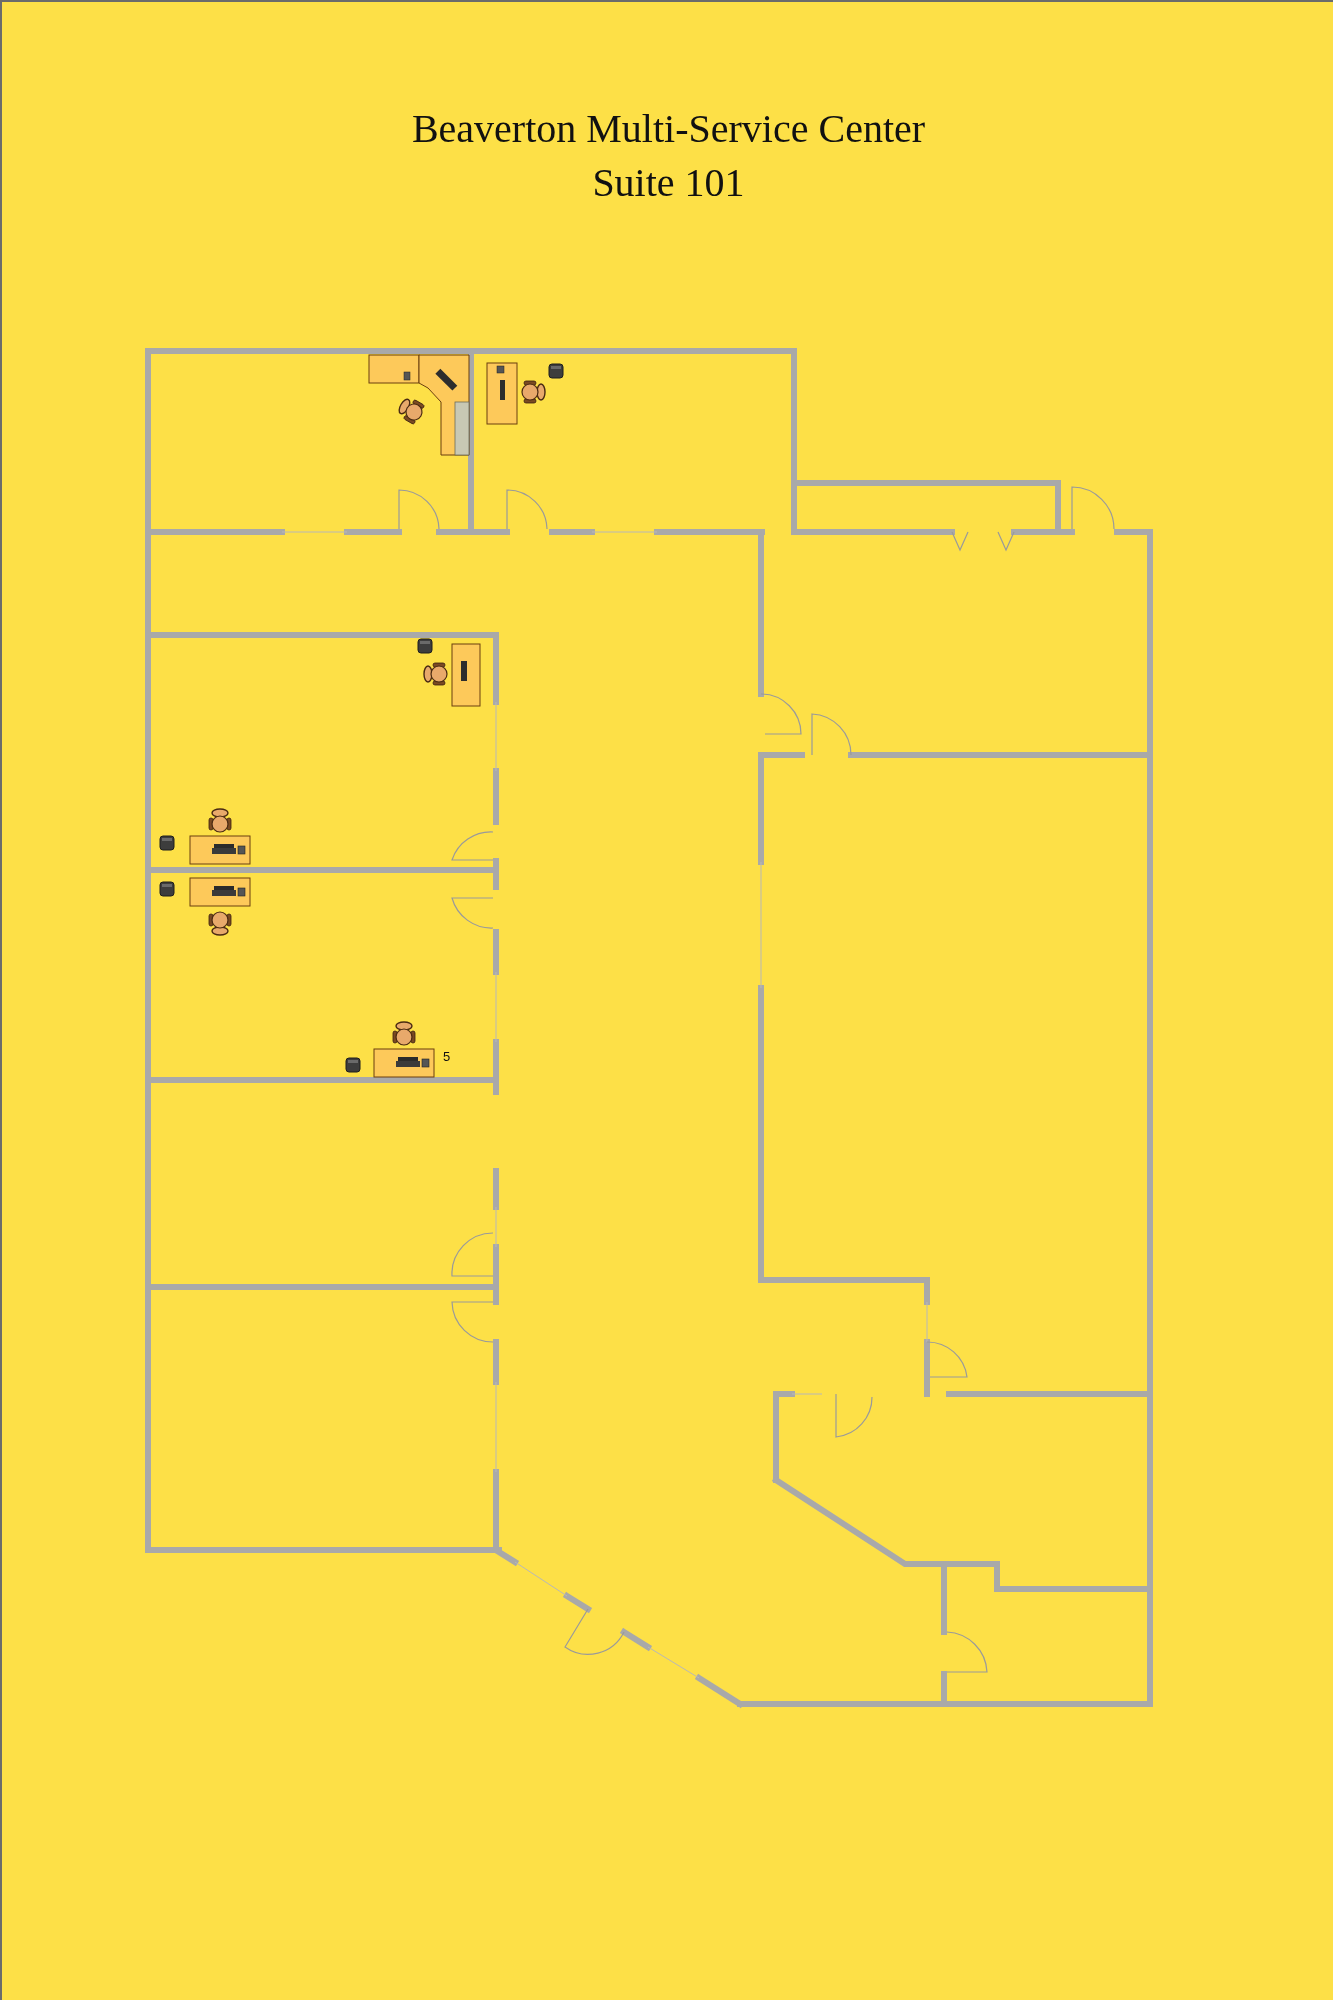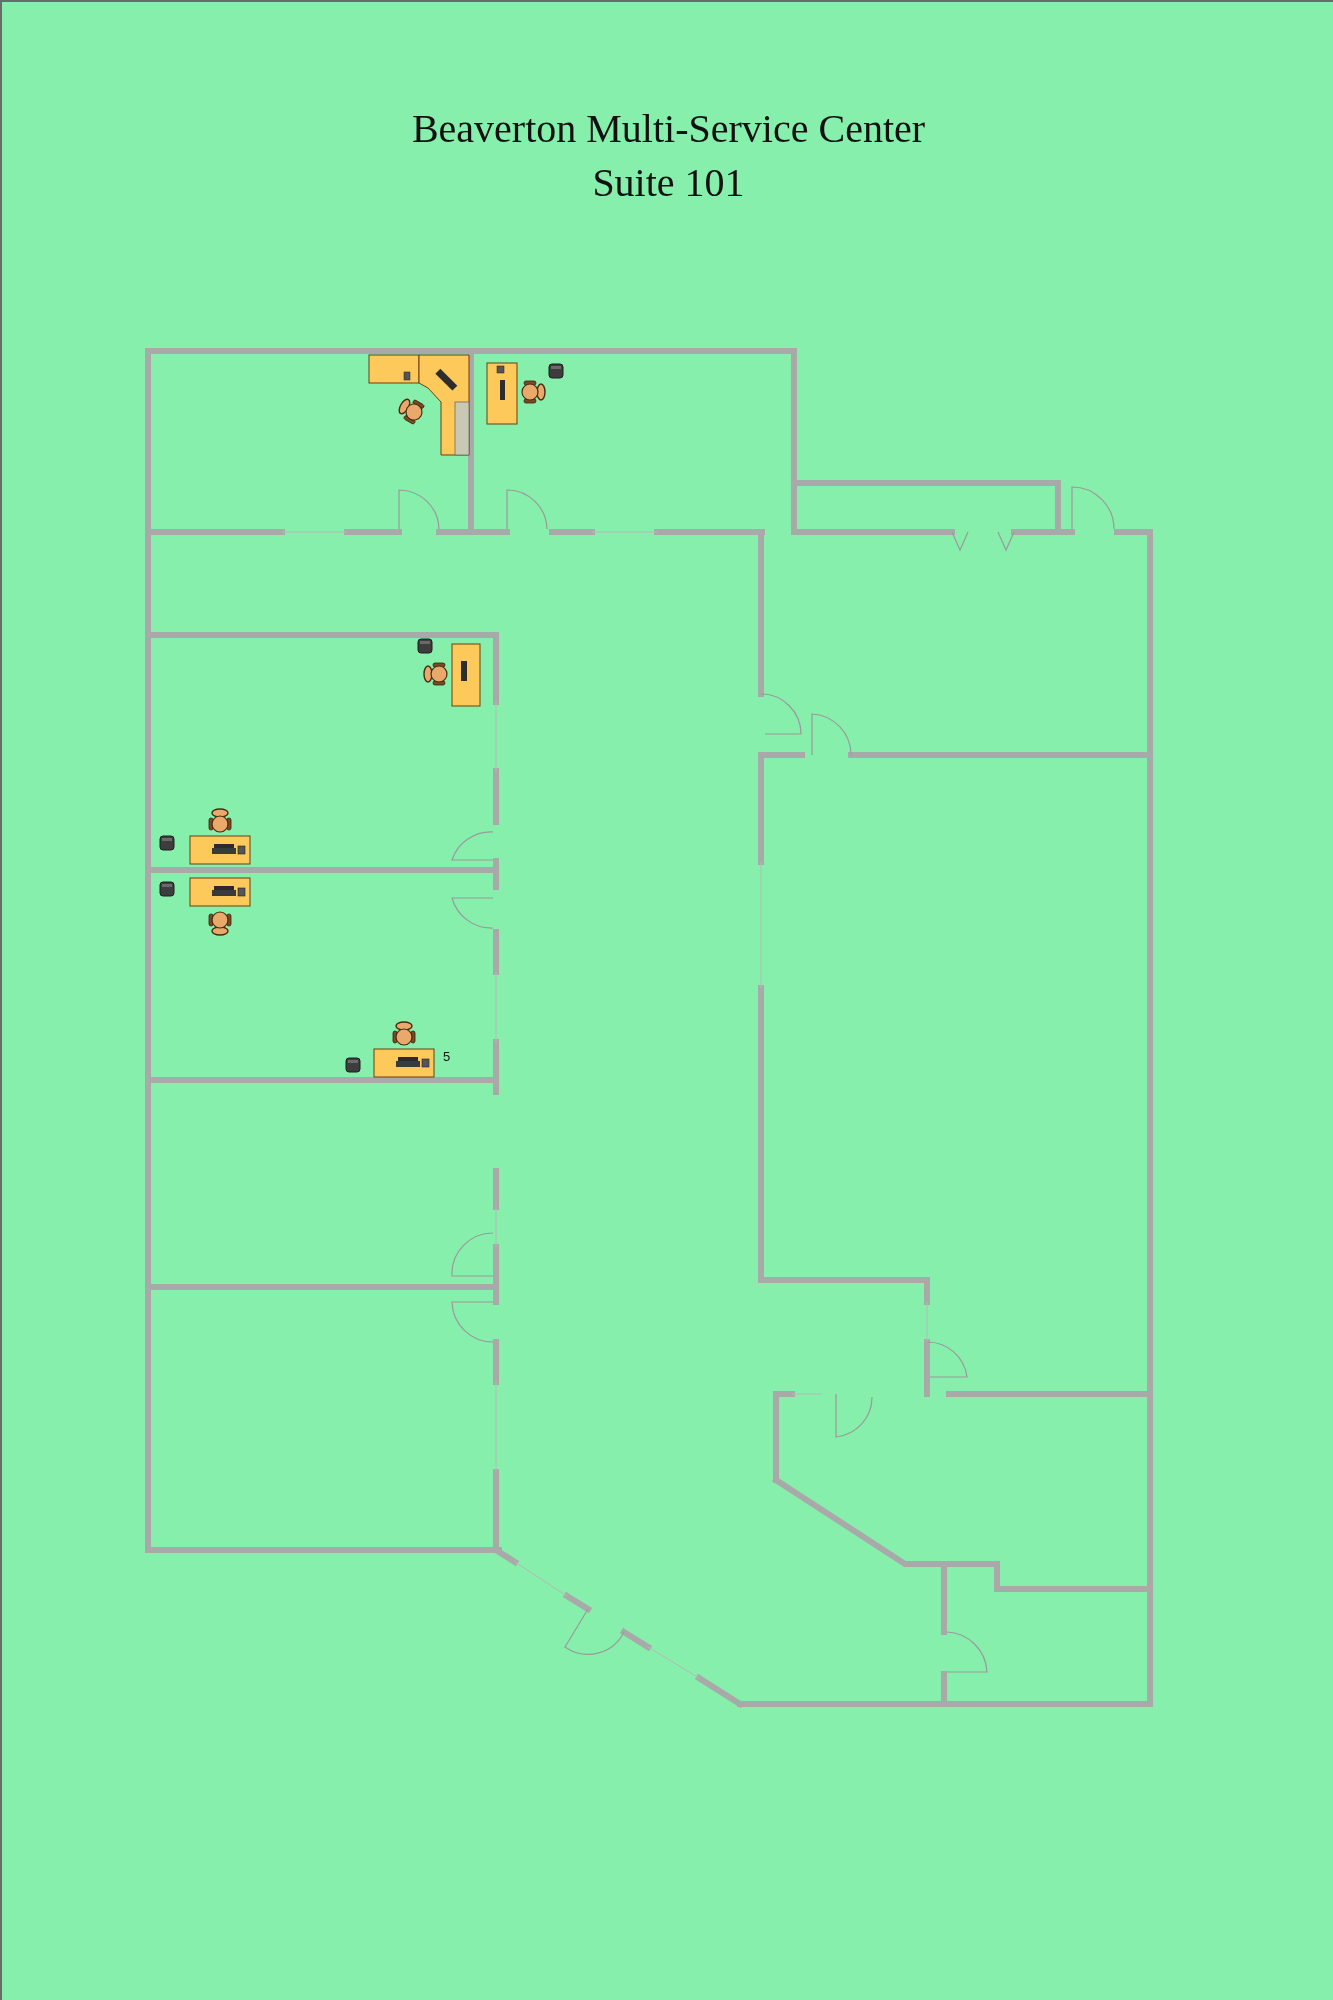--- a/index.html
+++ b/index.html
@@ -1,19 +1,19 @@
 <!DOCTYPE html>
 <html><head>
 <meta charset="utf-8">
 <style>
   html, body { margin: 0; padding: 0; background: #ffffff; }
   .page {
     position: relative;
     width: 1333px; height: 2000px;
-    background: #86efac;
+    background: #fde047;
     box-sizing: border-box;
     border-top: 2px solid #6b6b6b;
     border-left: 2px solid #6b6b6b;
     overflow: hidden;
   }
   .title {
     position: absolute; left: 0; width: 1333px; top: 100px;
     text-align: center;
     font-family: "Liberation Serif", "DejaVu Serif", serif;
     color: #111111;

